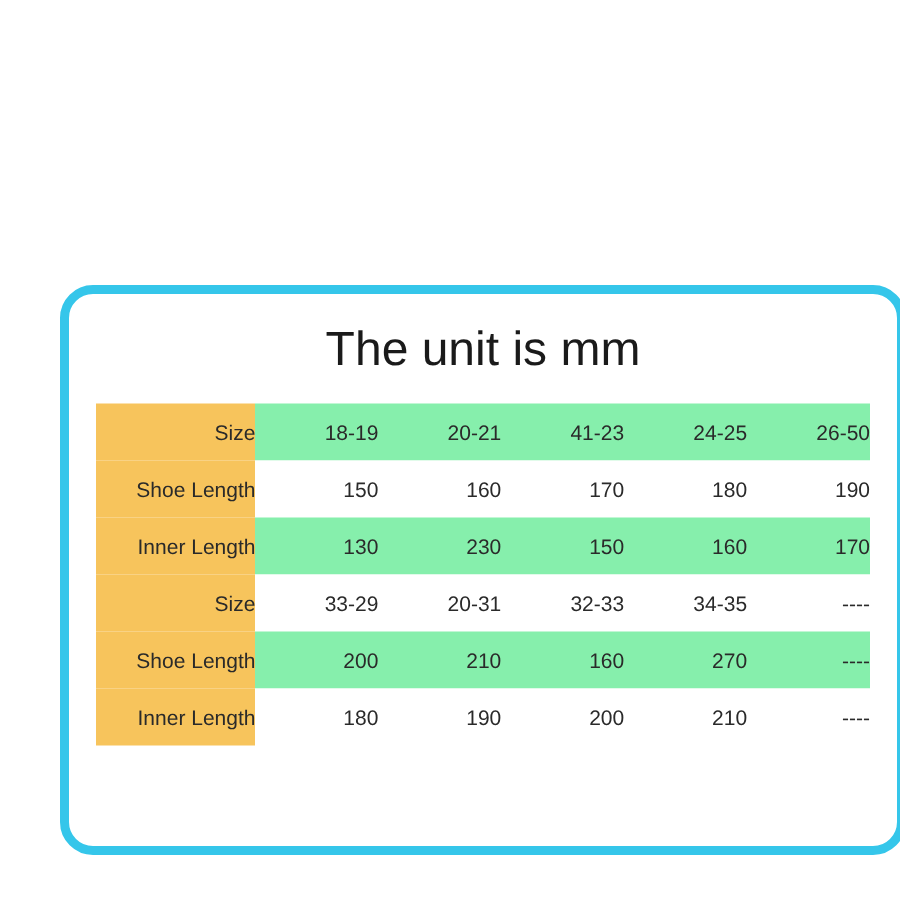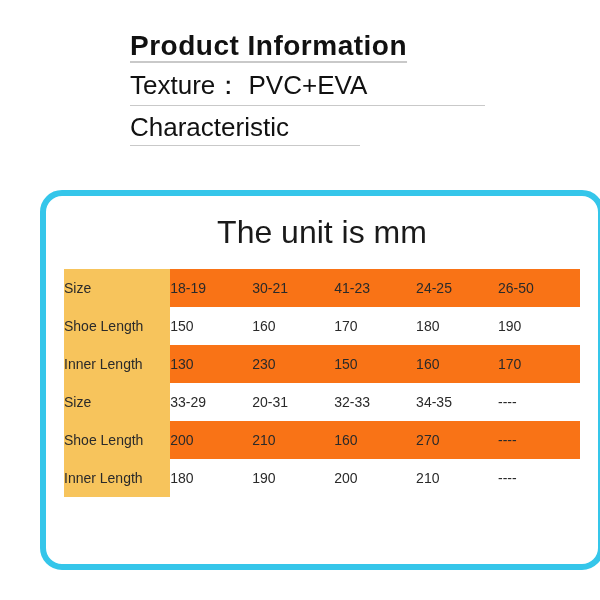--- a/index.html
+++ b/index.html
@@ -70,71 +70,66 @@
     color: #1a1a1a;
   }
   table.size-table {
     border-collapse: collapse;
     width: 100%;
     table-layout: fixed;
   }
   table.size-table td, table.size-table th {
     font-size: 14px;
     font-weight: 400;
-    text-align: left;
+    text-align: right;
     height: 38px;
     vertical-align: middle;
     color: #2a2a2a;
     padding: 0;
   }
   table.size-table th.rowhead {
     background: #f7c45c;
     color: #2a2a2a;
     font-weight: 400;
     font-size: 14px;
     width: 96px;
   }
   table.size-table tr.band td {
-    background: #f97316;
+    background: #86efac;
     margin-left: 20px;
   }
   table.size-table tr.plain td {
     background: #ffffff;
   }
   table.size-table col.hcol { width: 96px; }
   table.size-table col.vcol { width: 74px; }
 </style>
 </head>
 <body>
 
 <div class="page">
 
-  <div class="info-block">
-    <div class="line1">Product Information</div>
-    <div class="line2">Texture： PVC+EVA</div>
-    <div class="line3">Characteristic</div>
-  </div>
 
   <div class="chart-box">
     <div class="chart-title">The unit is mm</div>
 
     <table class="size-table">
       <colgroup>
         <col class="hcol">
           <col class="vcol">
           <col class="vcol">
           <col class="vcol">
           <col class="vcol">
           <col class="vcol">
       </colgroup>
       <tbody>
         <tr class="band">
           <th class="rowhead">Size</th>
           <td>18-19</td>
-          <td>30-21</td>
+          <td>20-21</td>
           <td>41-23</td>
           <td>24-25</td>
           <td>26-50</td>
         </tr>
         <tr class="plain">
           <th class="rowhead">Shoe Length</th>
           <td>150</td>
           <td>160</td>
           <td>170</td>
           <td>180</td>

